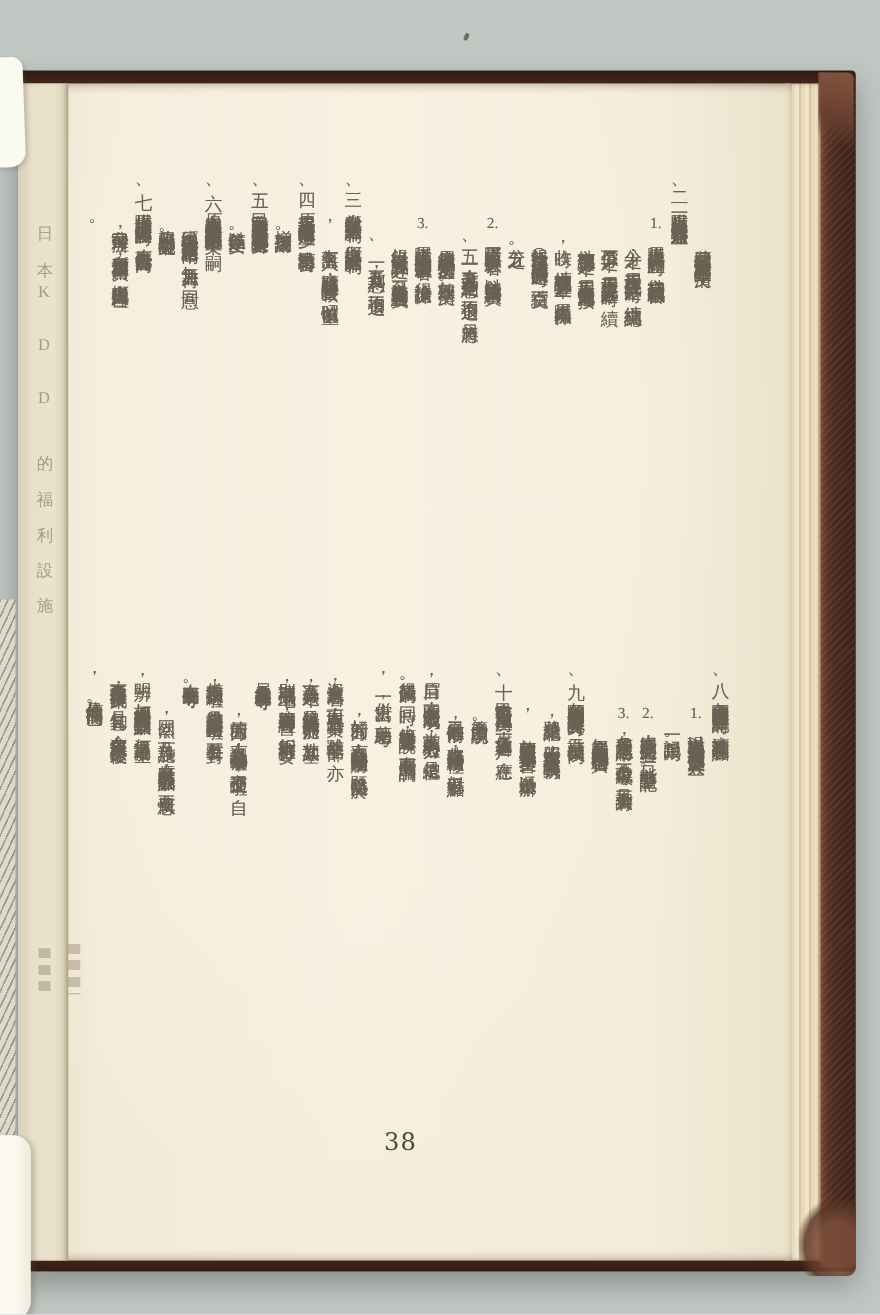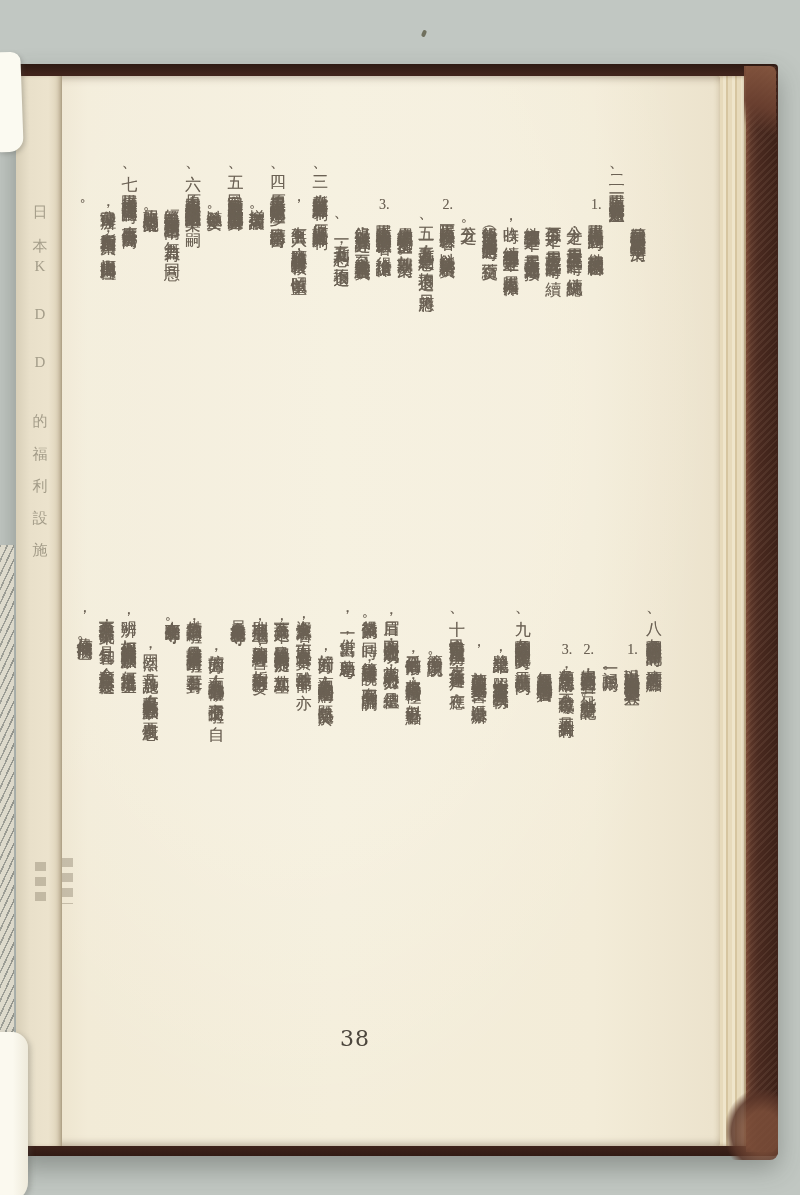--- a/index.html
+++ b/index.html
@@ -73,21 +73,21 @@
   .vblock p { width:17px; line-height:17px; margin:0 0 0 4.2px; padding:0; white-space:nowrap;
     text-shadow:0 0 .6px rgba(107,97,84,.45); }
   .block-top { left:74px; top:163px; width:573px; height:416px; }
   .block-bottom { left:70px; top:608px; width:593px; height:416px; }
   .block-bottom p { margin-left:4.9px; }
   .i2 { text-indent:34.2px; }
   .i3 { text-indent:51.3px; }
   .num { text-combine-upright:all; letter-spacing:0; font-size:14px; }
 
   
-  .page-number { position:absolute; left:340px; top:1026px; width:48px; 
+  .page-number { position:absolute; left:340px; top:1026px; width:48px; text-align:center;
     font-family:"DejaVu Serif", serif; font-size:22px; color:#4c463c; letter-spacing:1px; }
 </style>
 </head>
 <body>
 
 <div id="canvas">
   <div class="speck"></div>
   <div class="cover"></div>
   <div class="page-stack"></div>
   <div class="cover-right"></div>

